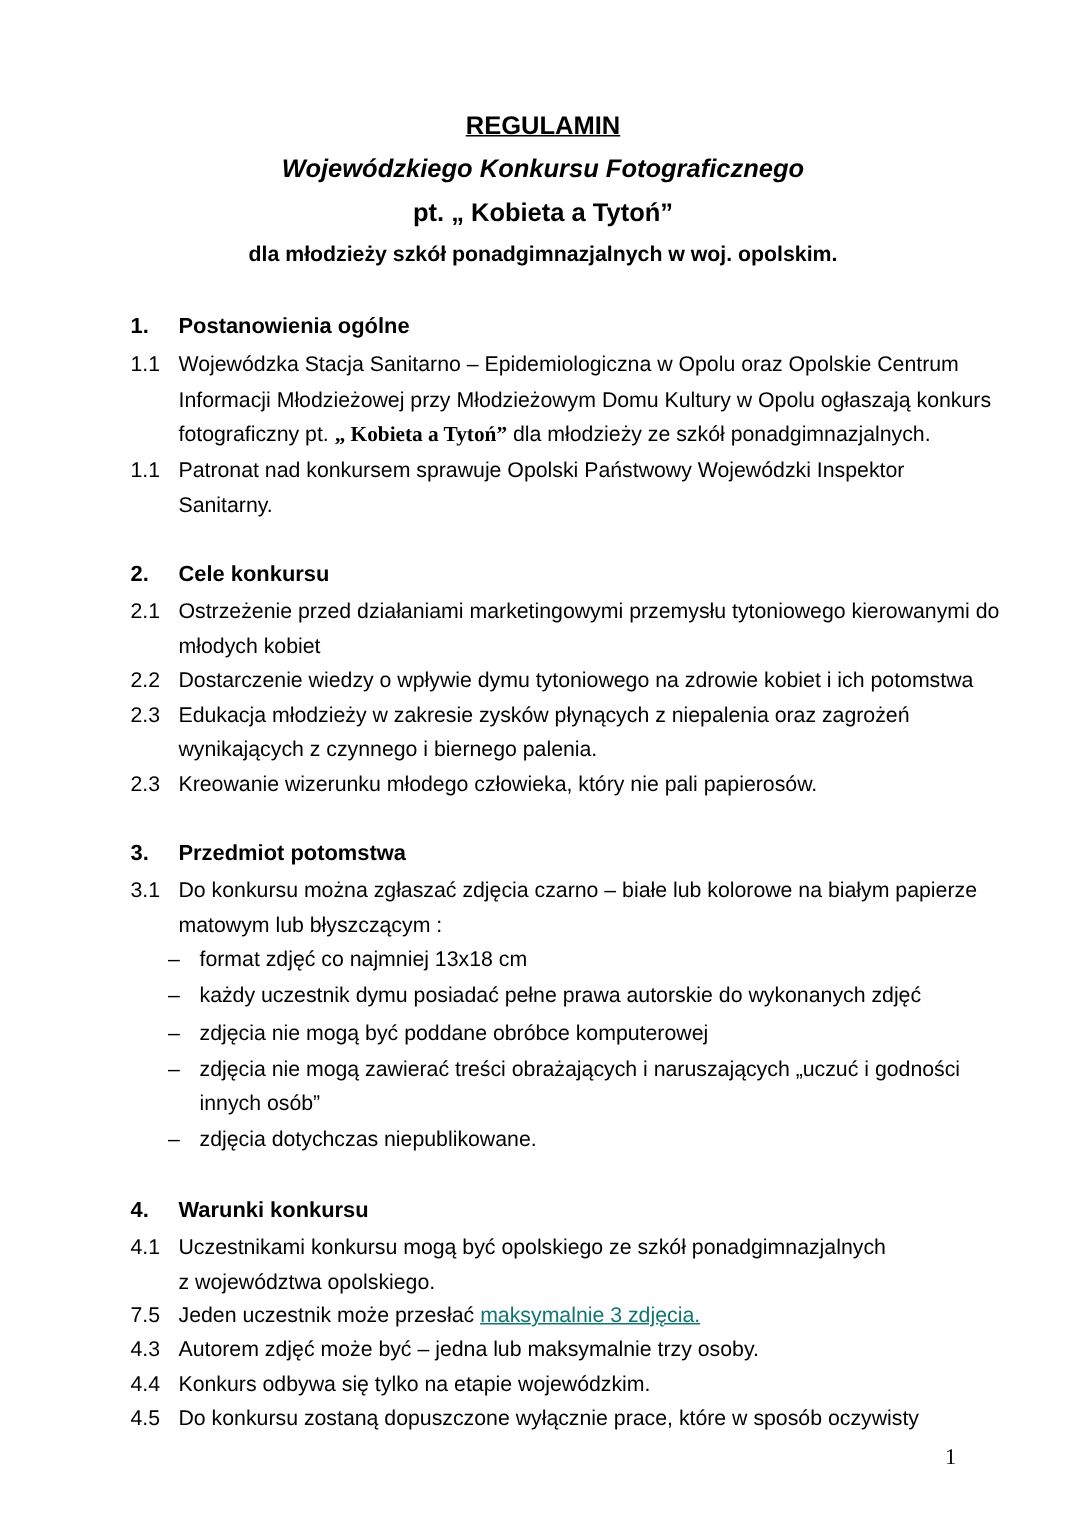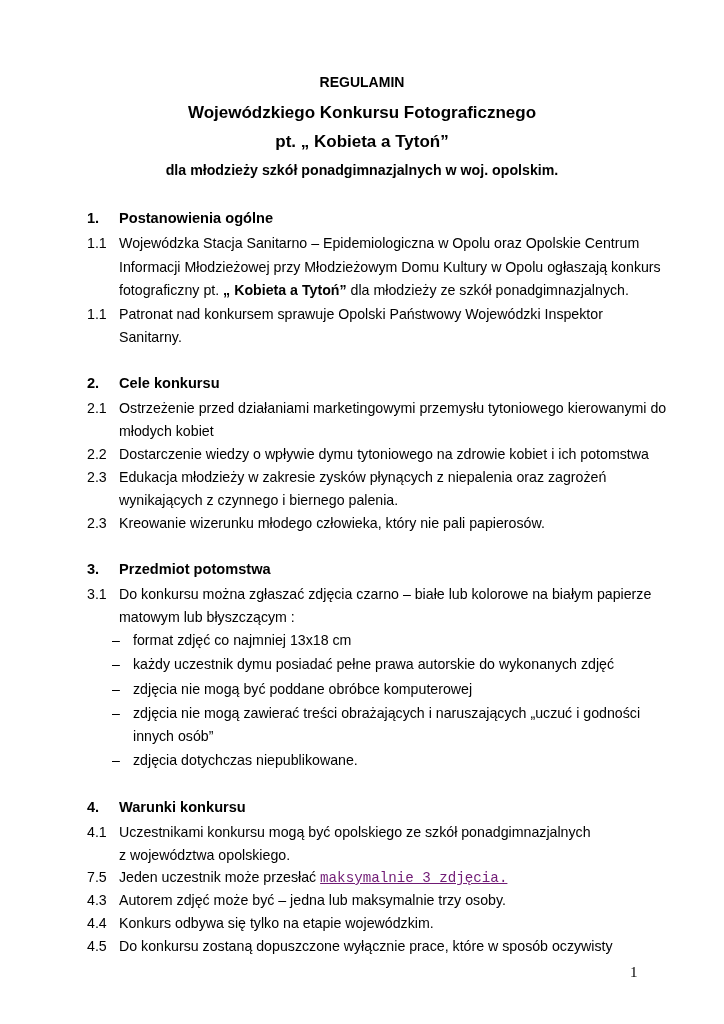--- a/index.html
+++ b/index.html
@@ -1,31 +1,31 @@
 <!DOCTYPE html>
 <html><head>
 <meta charset="utf-8">
 <style>
   html, body { margin:0; padding:0; background:#ffffff; }
   body { width:724px; height:1024px; position:relative; overflow:hidden;
          font-family:"Liberation Sans", sans-serif; color:#000; }
   .page { position:absolute; left:0; top:0; width:724px; height:1024px; background:#fff; }
   .title { position:absolute; left:0; width:724px; text-align:center; font-weight:bold; }
-  .t1 { top:74px; font-size:14px; }
-  .t2 { top:103px; font-size:17px; }
+  .t1 { top:74px; font-size:17px;text-decoration:underline; }
+  .t2 { top:103px; font-size:17px;font-style:italic; }
   .t3 { top:132px; font-size:17px; }
   .t4 { top:162px; font-size:14.2px; }
   .line { position:absolute; font-size:14.2px; line-height:17px; white-space:nowrap; }
   .num { position:absolute; left:87px; }
   .txt { position:absolute; left:119px; }
   .sec { font-weight:bold; font-size:14.6px; }
   .dash { position:absolute; left:112px; }
   .btxt { position:absolute; left:133px; }
   .red { color:#e5222a; text-decoration:underline; }
-  .b { font-weight:bold; }
+  .b { font-weight:bold;font-family:Liberation Serif, serif; }
   .pageno { position:absolute; left:630px; top:964px; font-family:"Liberation Serif", serif; font-size:15px; }
 </style>
 </head>
 <body>
 
 <div class="page">
 
   <div class="title t1">REGULAMIN</div>
   <div class="title t2">Wojewódzkiego Konkursu Fotograficznego</div>
   <div class="title t4">dla młodzieży szkół ponadgimnazjalnych w woj. opolskim.</div>
@@ -121,21 +121,21 @@
   </div>
   <div class="line" style="top:824px">
     <span class="num">4.1</span>
     <span class="txt">Uczestnikami konkursu mogą być opolskiego ze szkół ponadgimnazjalnych</span>
   </div>
   <div class="line" style="top:847px">
     <span class="txt">z województwa opolskiego.</span>
   </div>
   <div class="line" style="top:869px">
     <span class="num">7.5</span>
-    <span class="txt"><span>Jeden uczestnik może przesłać </span><span class="red" style="color: #701a75; font-family: Liberation Mono, monospace;">maksymalnie 3 zdjęcia.</span></span>
+    <span class="txt"><span>Jeden uczestnik może przesłać </span><span class="red" style="color: #0f766e;">maksymalnie 3 zdjęcia.</span></span>
   </div>
   <div class="line" style="top:892px">
     <span class="num">4.3</span>
     <span class="txt">Autorem zdjęć może być – jedna lub maksymalnie trzy osoby.</span>
   </div>
   <div class="line" style="top:915px">
     <span class="num">4.4</span>
     <span class="txt">Konkurs odbywa się tylko na etapie wojewódzkim.</span>
   </div>
   <div class="line" style="top:938px">

